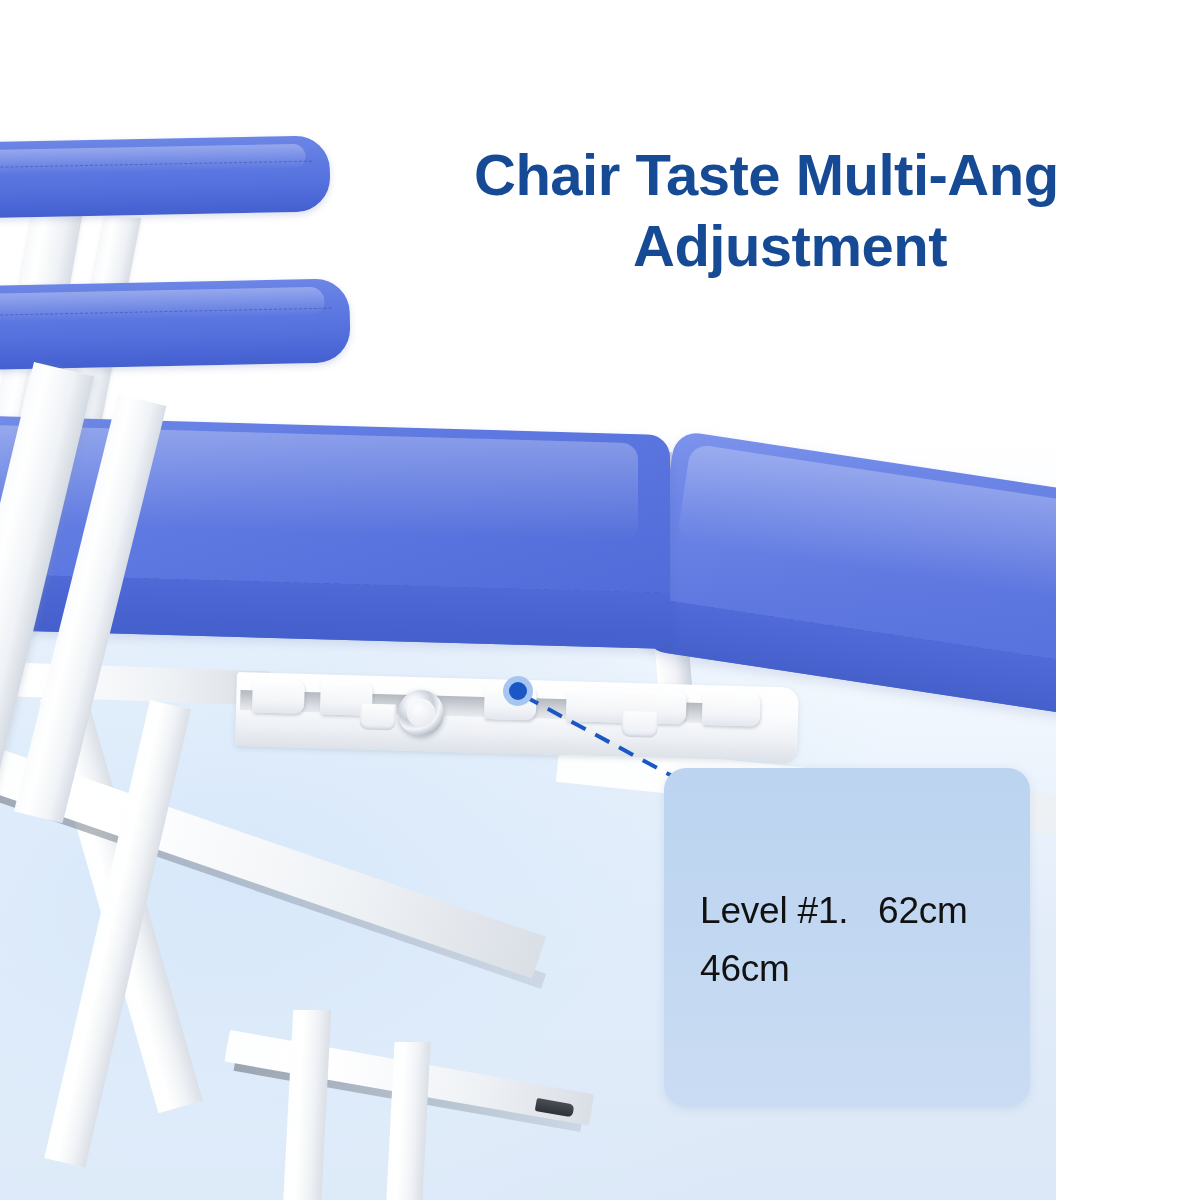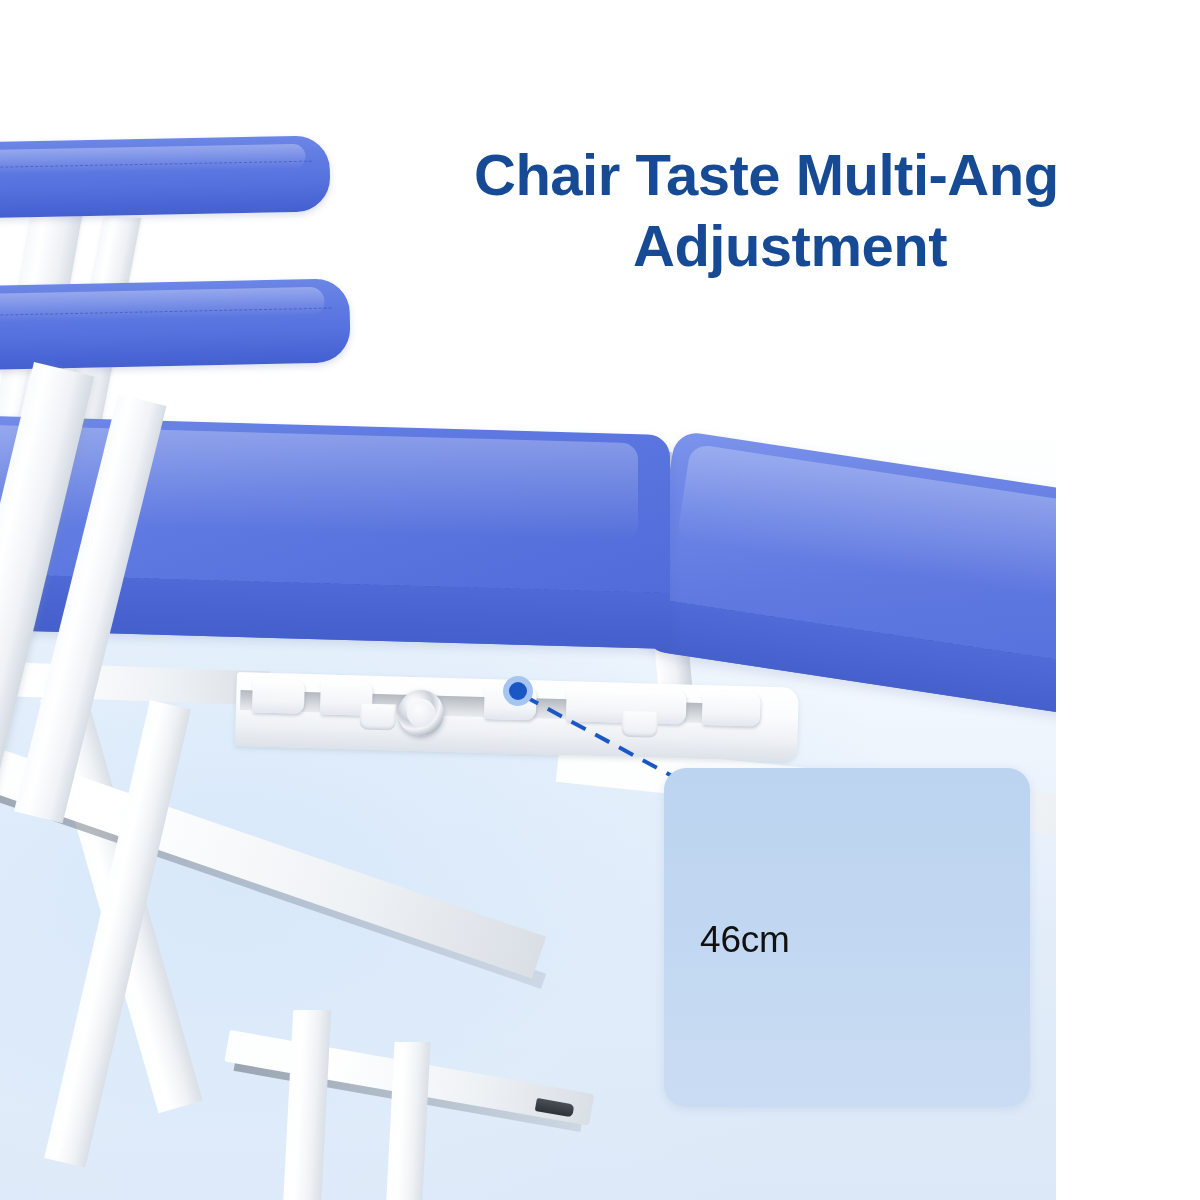--- a/index.html
+++ b/index.html
@@ -437,17 +437,21 @@
 Adjustment</div>
 
   <svg id="callout-line" viewBox="0 0 1200 1200" xmlns="http://www.w3.org/2000/svg">
     <line x1="524" y1="696" x2="672" y2="776" stroke="#1a57c4" stroke-width="4" stroke-dasharray="16 11" stroke-linecap="butt"></line>
   </svg>
 
   <div id="callout-dot"></div>
 
   <div id="level-panel">
     <div class="level-row">
+      <span class="level-label">Level #1.</span>
+      <span class="level-value">62cm</span>
+    </div>
+    <div class="level-row">
       <span class="level-value">46cm</span>
     </div>
   </div>
 
 </div>
 
 </body></html>

